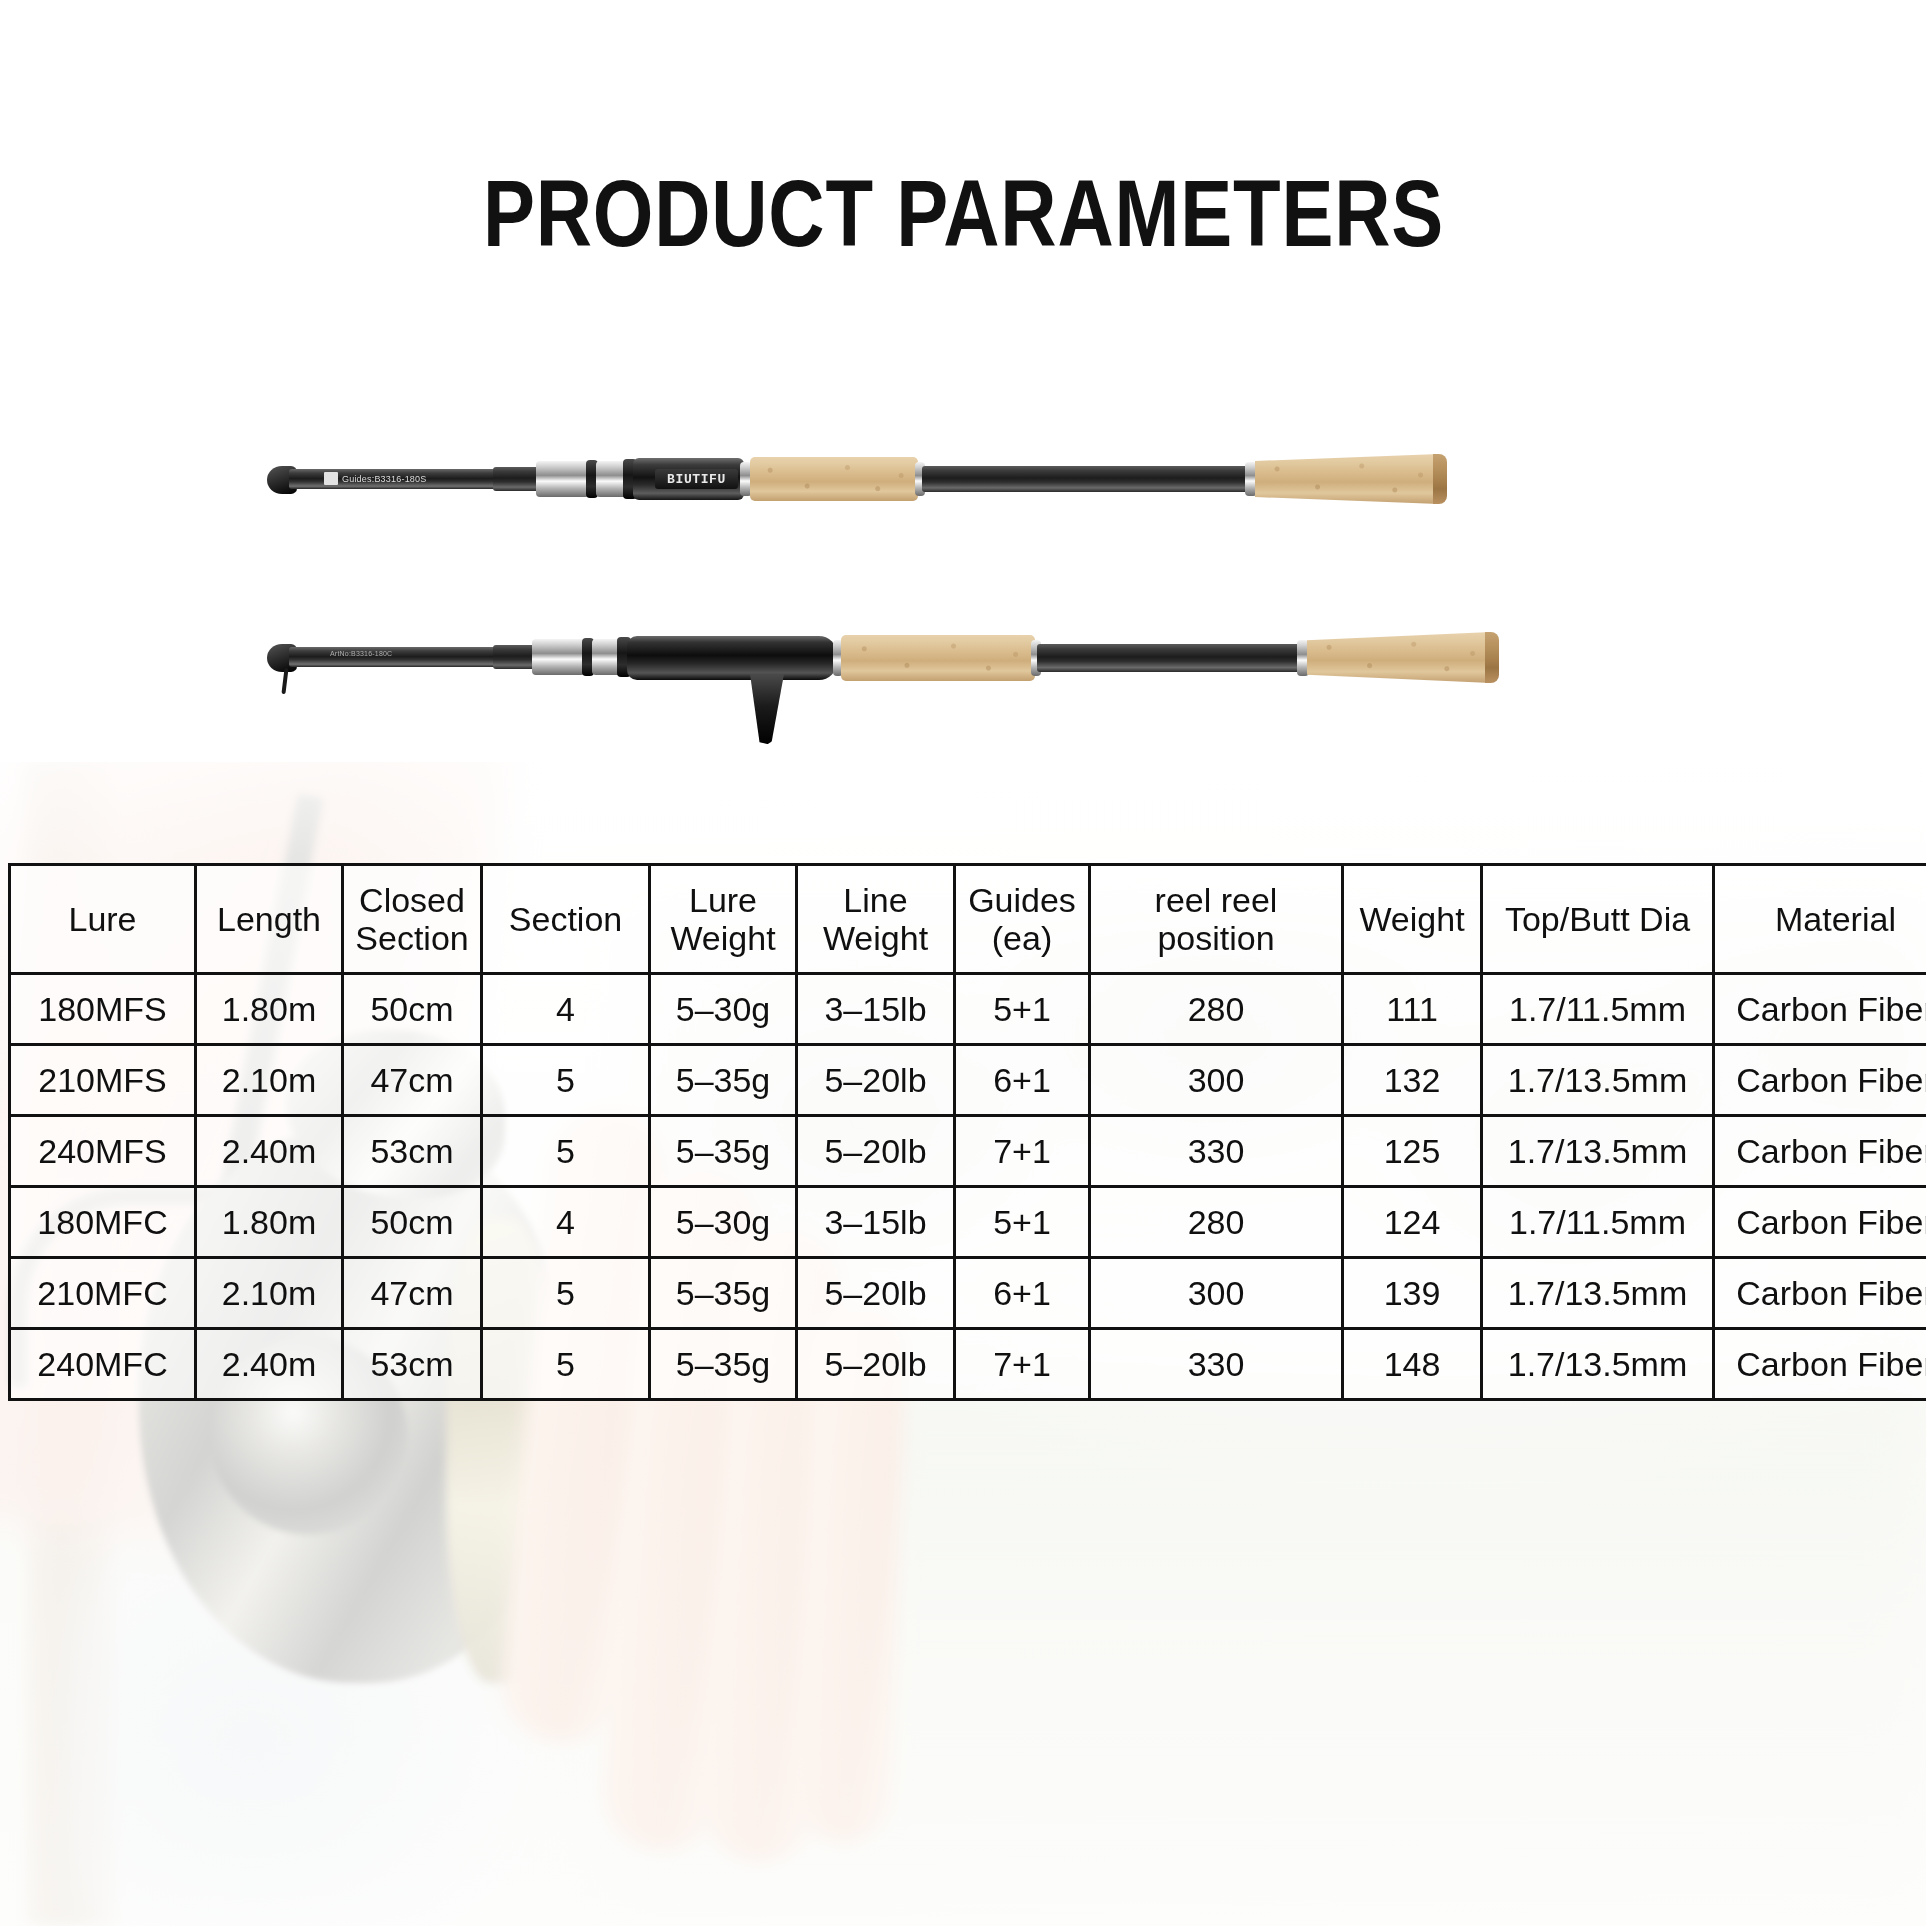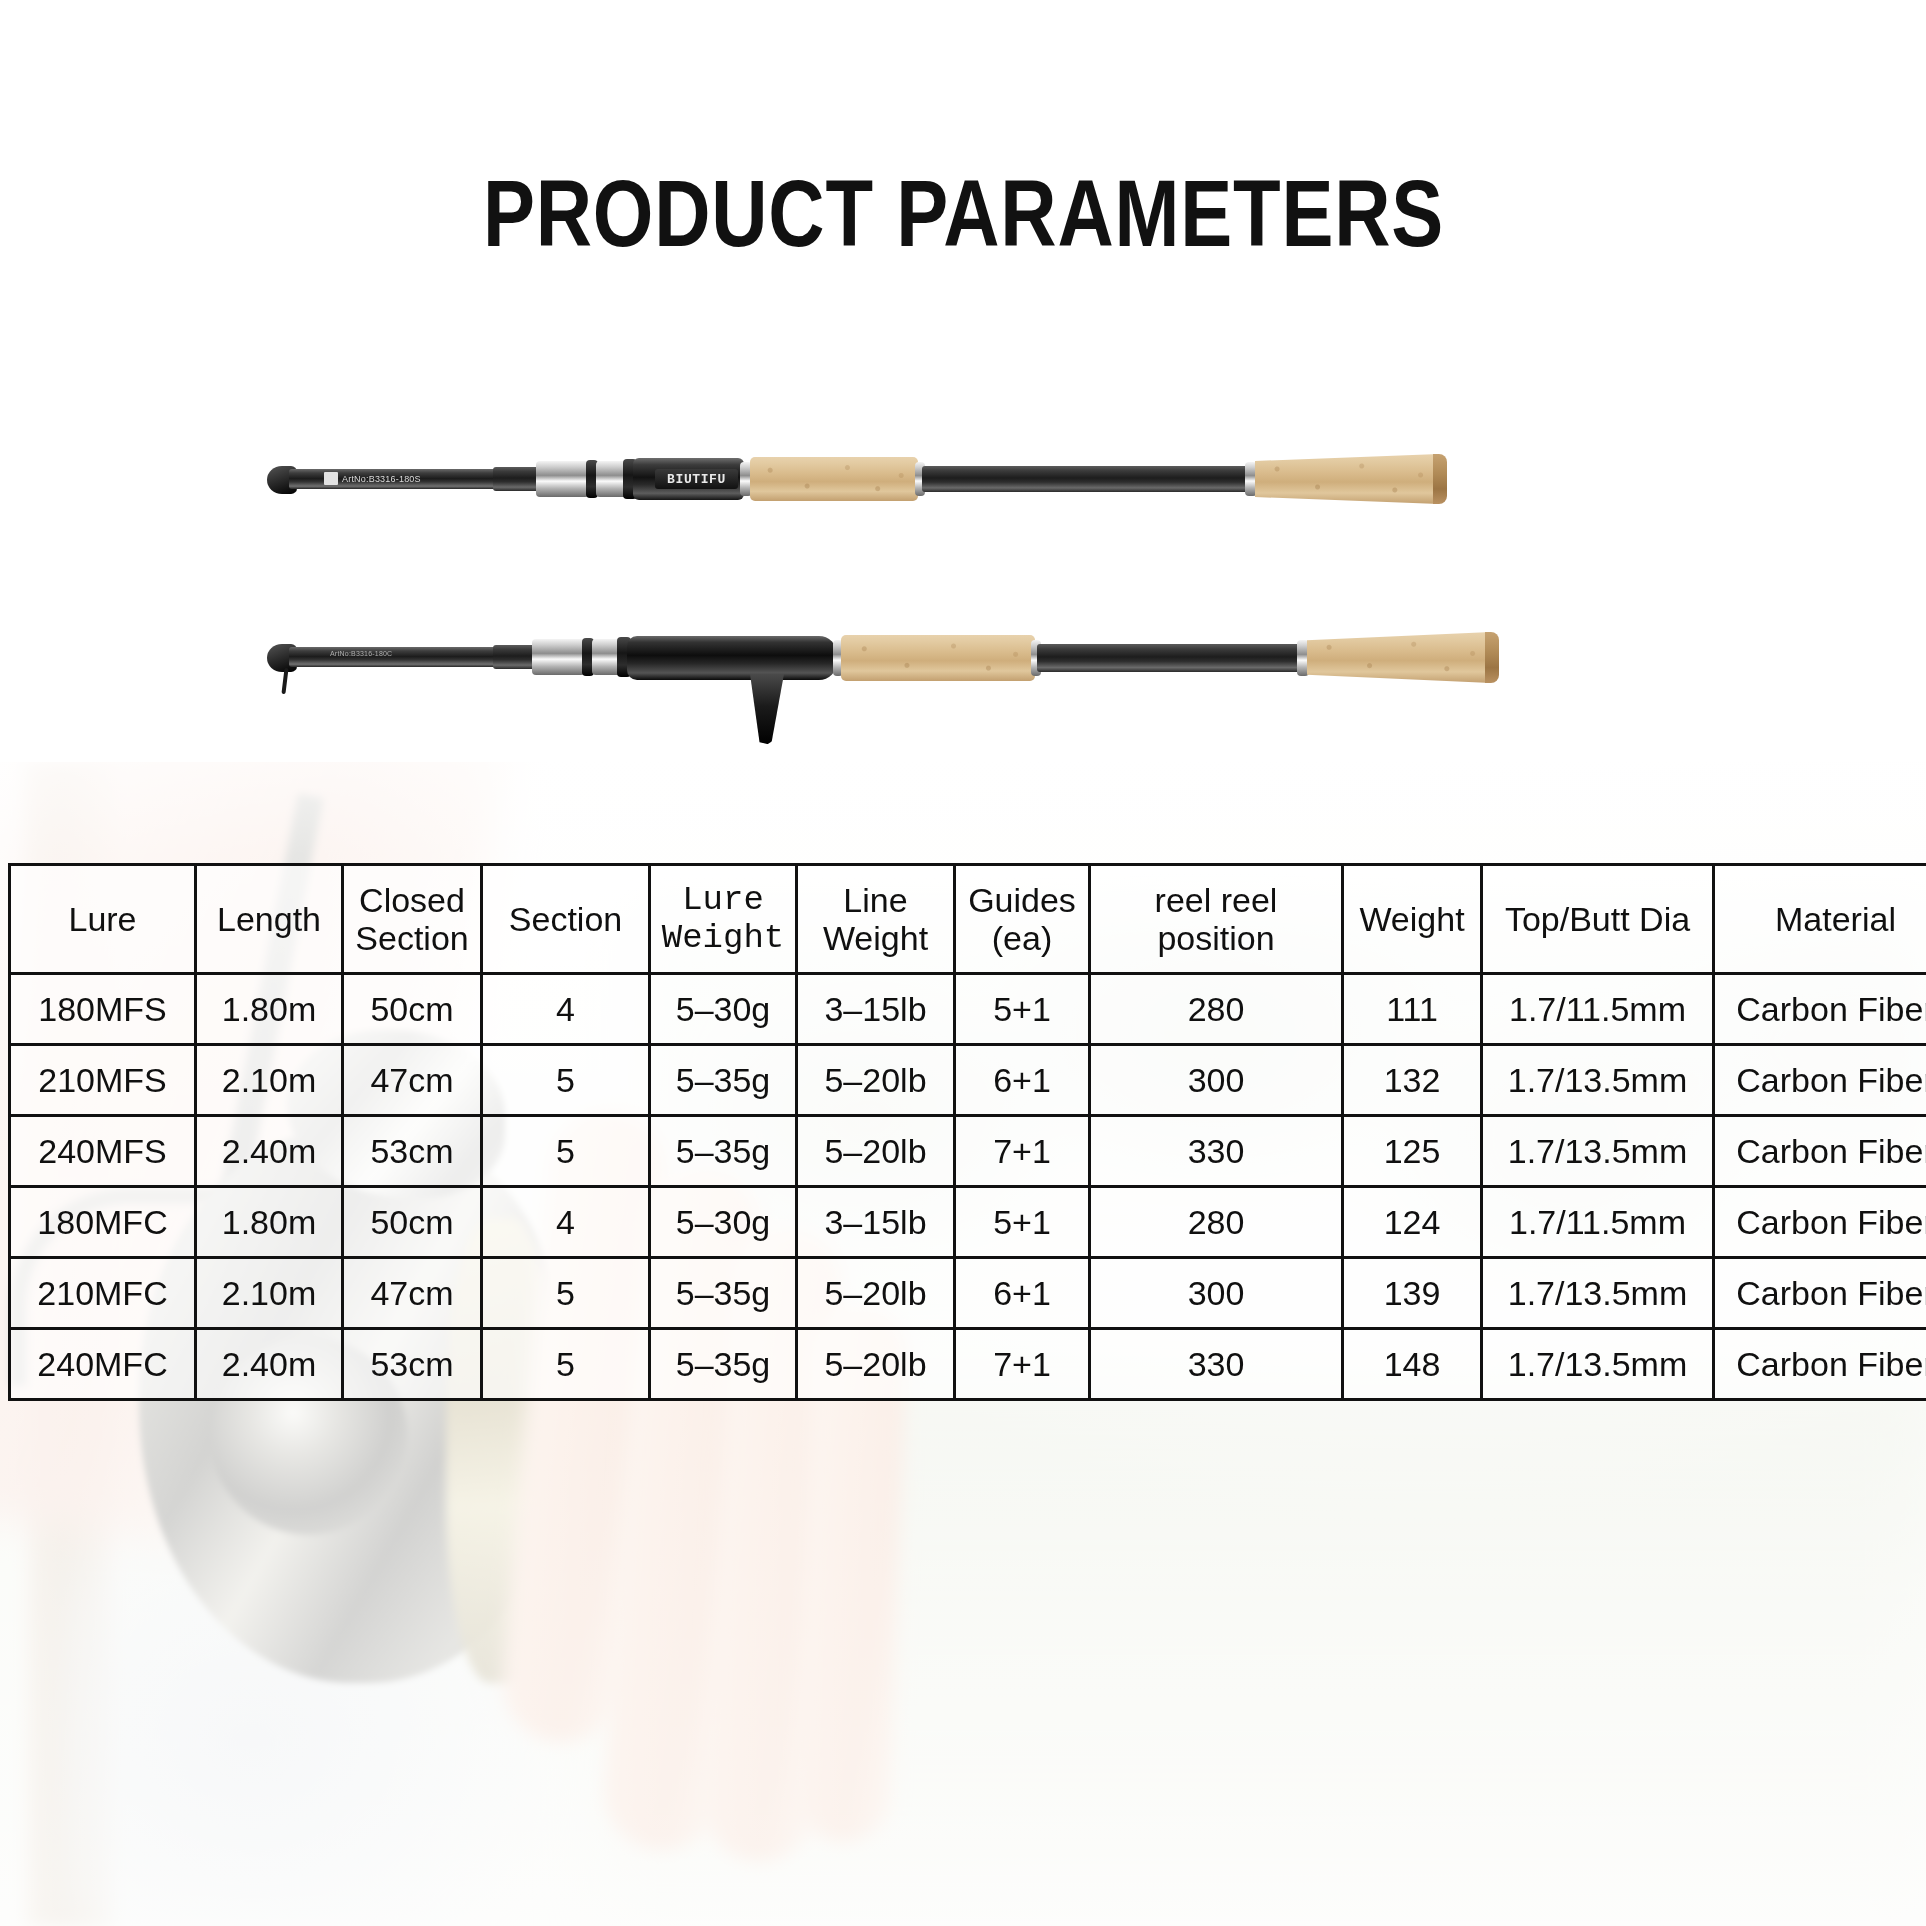--- a/index.html
+++ b/index.html
@@ -222,21 +222,21 @@
     background:rgba(255,255,255,.62);
   }
   #spec-table thead th{ height:109px; }
   #spec-table tbody td{ height:71px; }
 
   
   .c-name   { width:186px; }
   .c-len    { width:147px; }
   .c-closed { width:139px; }
   .c-sect   { width:168px; }
-  .c-lure   { width:147px;font-family:Liberation Mono, monospace; }
+  .c-lure   { width:147px; }
   .c-line   { width:158px; }
   .c-guides { width:135px; }
   .c-seat   { width:253px; }
   .c-weight { width:139px; }
   .c-dia    { width:232px; }
   .c-mat    { width:244px; }
 </style>
 </head>
 <body>
 
@@ -266,21 +266,21 @@
 
 <div id="title">PRODUCT PARAMETERS</div>
 
 <div class="rod" id="rod-spinning">
 
   <div class="piece tiptop" style="left:0px; top:30px; width:30px; height:28px;"></div>
 
   <div class="piece blank taper" style="left:22px; top:33px; width:208px; height:20px;"></div>
   <div class="piece art-label" style="left:57px; top:36px;">
     <span class="mark"></span>
-    <span>ArtNo:B3316-180S</span>
+    <span>Guides:B3316-180S</span>
   </div>
 
   <div class="piece blank" style="left:226px; top:31px; width:50px; height:24px;"></div>
 
   <div class="piece chrome" style="left:269px; top:25px; width:53px; height:36px;"></div>
   <div class="piece blackring" style="left:319px; top:24px; width:12px; height:38px;"></div>
   <div class="piece chrome" style="left:329px; top:25px; width:32px; height:36px;"></div>
   <div class="piece blackring" style="left:356px; top:23px; width:14px; height:40px;"></div>
 
   <div class="piece seat" style="left:366px; top:22px; width:111px; height:42px;"></div>

